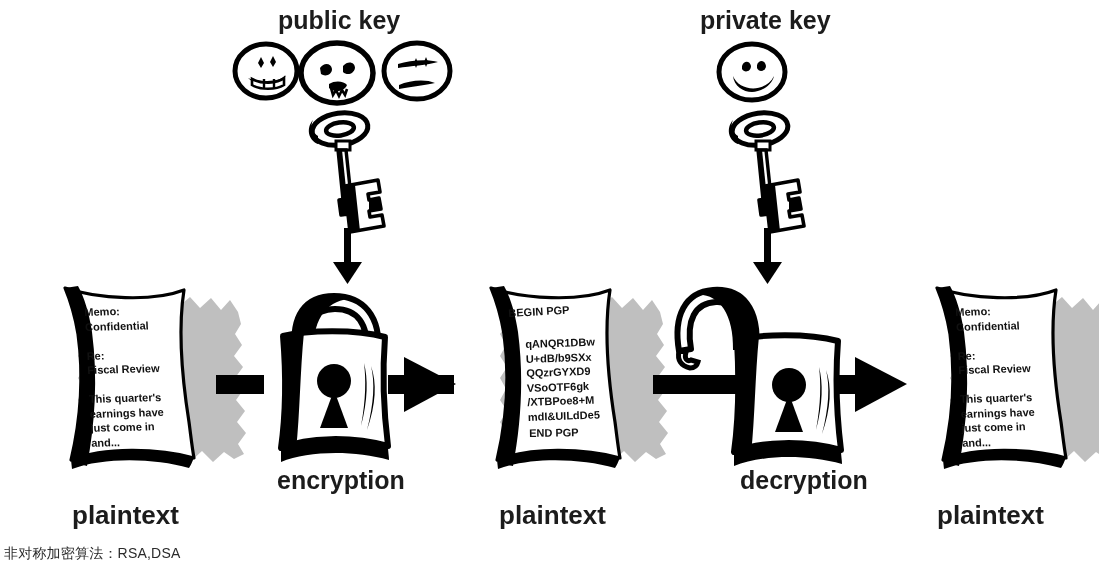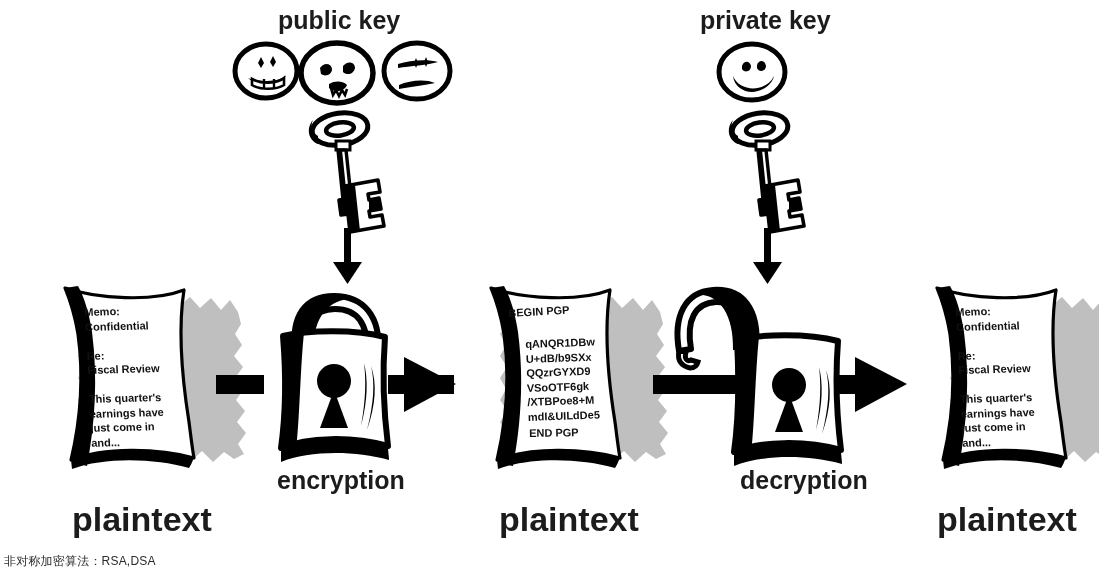--- a/index.html
+++ b/index.html
@@ -41,41 +41,40 @@
     line-height: 1;
   }
   .label-key {
     font-size: 25px;
     text-align: right;
   }
   .label-stage {
     font-size: 25px;
   }
   .label-doc {
-    font-size: 34px;
+    font-size: 26px;
   }
 
   #label-public-key  { left: 278px; top: 8px; }
   #label-private-key { left: 700px; top: 8px; }
   #label-encryption  { left: 277px; top: 468px; }
   #label-decryption  { left: 740px; top: 468px; }
   #label-plaintext-1 { left: 72px;  top: 502px; }
   #label-ciphertext  { left: 499px; top: 502px; }
   #label-plaintext-2 { left: 937px; top: 502px; }
 
   #caption {
     position: absolute;
     left: 4px;
     top: 545px;
-    font-size: 12px;
+    font-size: 14px;
     font-weight: normal;
     color: #2b2b2b;
     letter-spacing: 0.2px;
     white-space: nowrap;
-    margin-top: 8px;
   }
 
   
   .doc-text {
     position: absolute;
     font-family: "Liberation Sans", "DejaVu Sans", sans-serif;
     font-size: 11px;
     font-weight: bold;
     color: #111111;
     line-height: 1.32;

